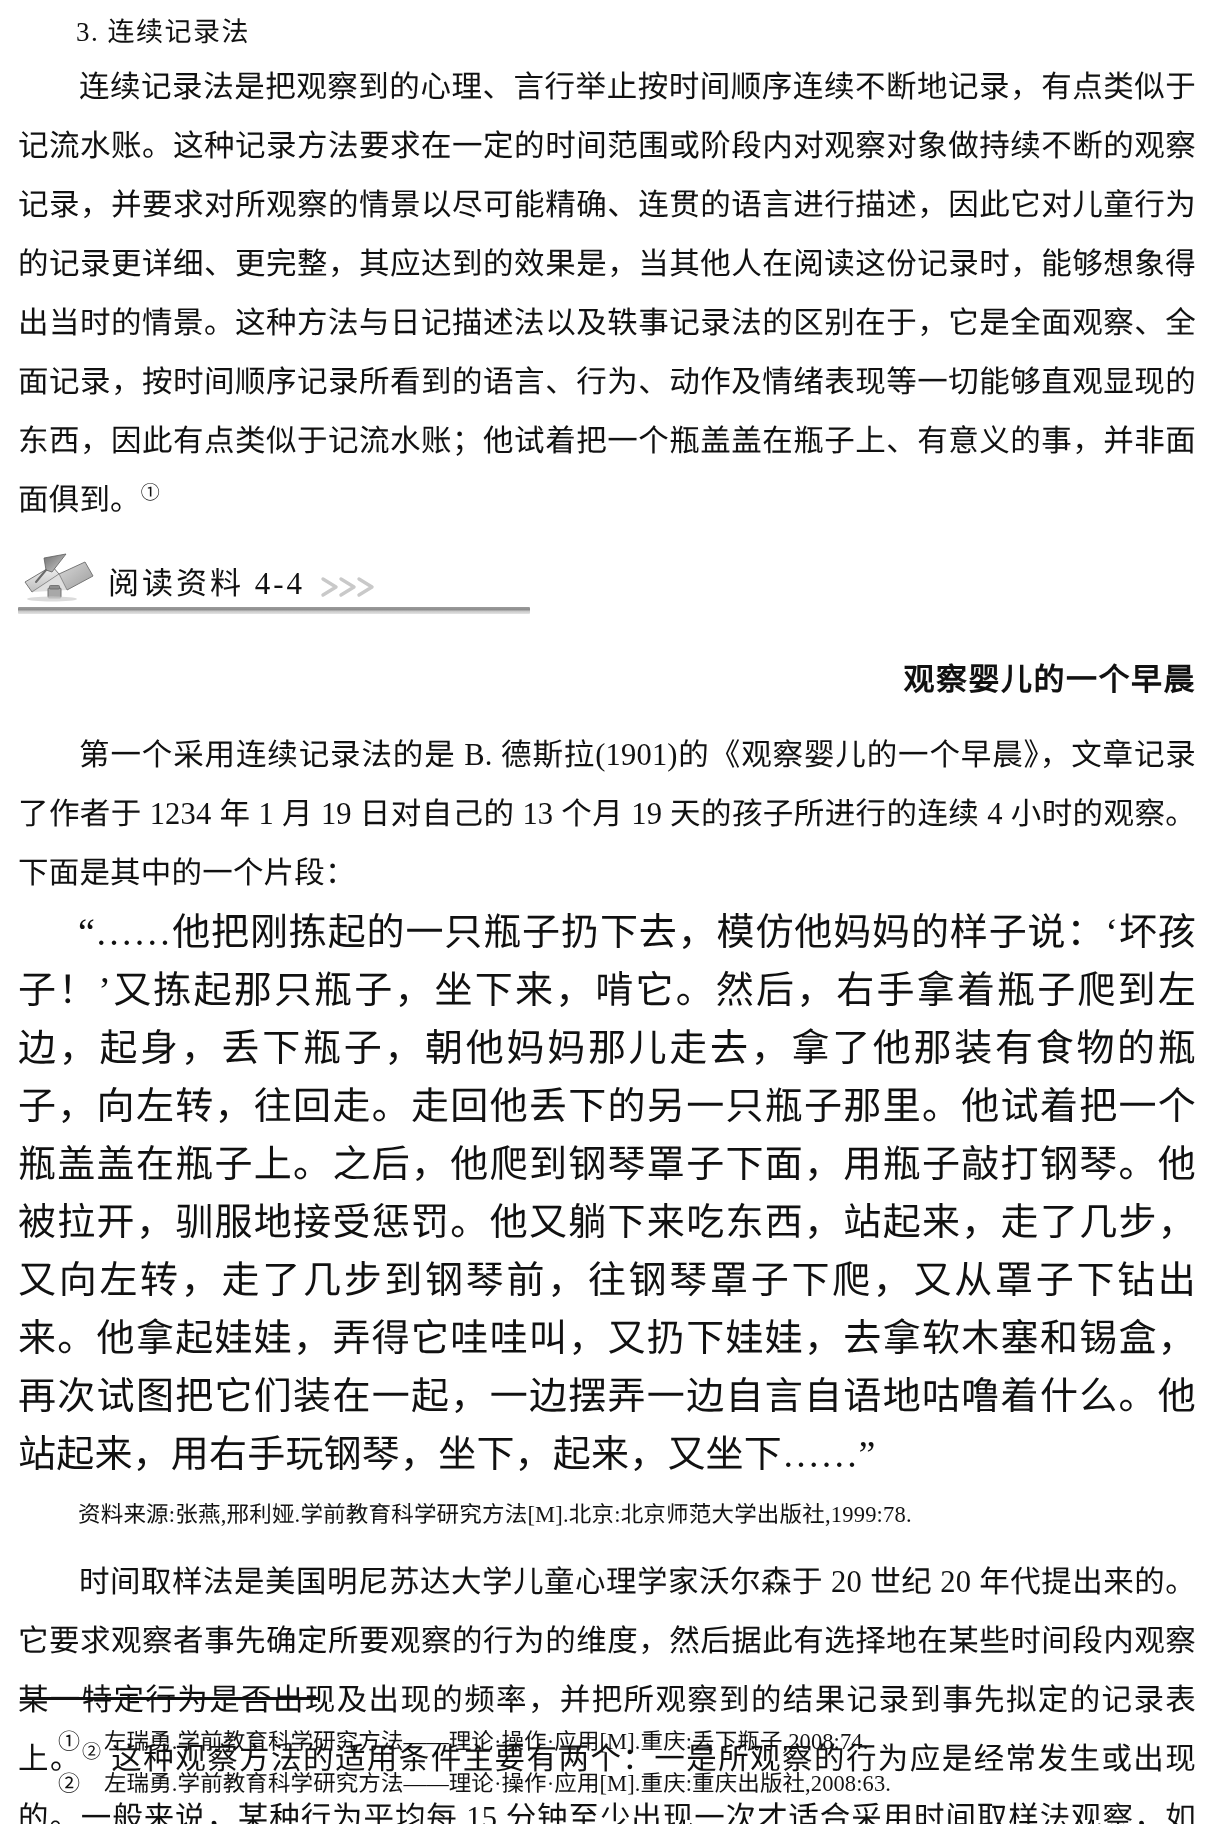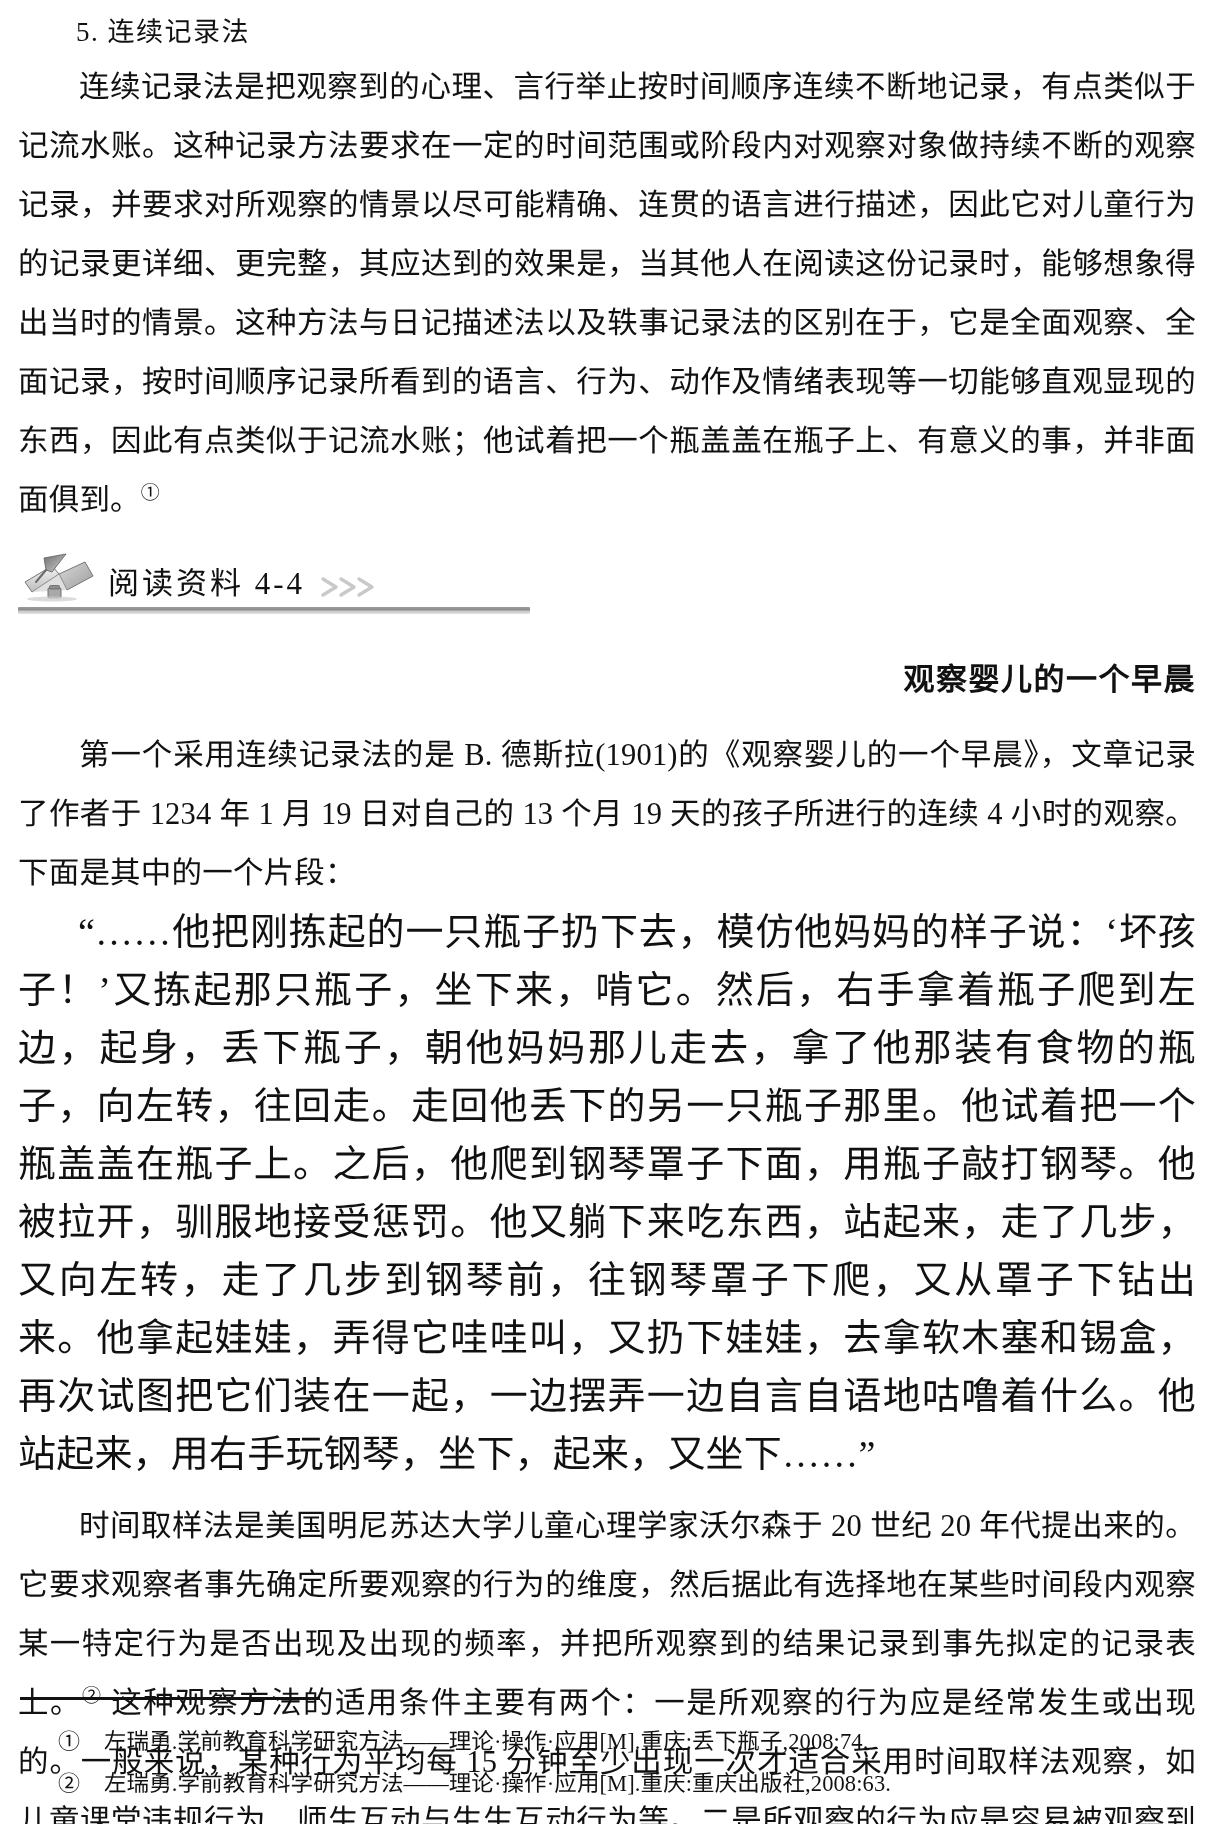--- a/index.html
+++ b/index.html
@@ -169,21 +169,21 @@
 
   .spacer-sm { height: 14px; }
 </style>
 </head>
 <body>
 
 <div class="page">
 
   <div class="content">
 
-    <h3 class="sec-heading">5. 连续记录法</h3>
+    <h3 class="sec-heading">3. 连续记录法</h3>
 
     <p class="body-par"><span>连续记录法是把观察到的心理、言行举止按时间顺序连续不断地记录，有点类似于记流水账。这种记录方法要求在一定的时间范围或阶段内对观察对象做持续不断的观察记录，并要求对所观察的情景以尽可能精确、连贯的语言进行描述，因此它对儿童行为的记录更详细、更完整，其应达到的效果是，当其他人在阅读这份记录时，能够想象得出当时的情景。这种方法与日记描述法以及轶事记录法的区别在于，它是全面观察、全面记录，按时间顺序记录所看到的语言、行为、动作及情绪表现等一切能够直观显现的东西，因此有点类似于记流水账；他试着把一个瓶盖盖在瓶子上、有意义的事，并非面面俱到。</span><span class="sup-note">①</span></p>
 
     <div class="rm-banner">
       <div class="rm-row">
 
         <span class="rm-icon">
           <svg viewBox="0 0 74 50" width="74" height="50" aria-hidden="true">
             <defs>
               <linearGradient id="gBookL" x1="0" y1="0" x2="0" y2="1">
@@ -231,20 +231,21 @@
 
       <div class="rm-rule"></div>
     </div>
 
     <h4 class="art-title">观察婴儿的一个早晨</h4>
 
     <p class="body-par">第一个采用连续记录法的是 B. 德斯拉(1901)的《观察婴儿的一个早晨》，文章记录了作者于 1234 年 1 月 19 日对自己的 13 个月 19 天的孩子所进行的连续 4 小时的观察。下面是其中的一个片段：</p>
 
     <p class="quote-par">“……他把刚拣起的一只瓶子扔下去，模仿他妈妈的样子说：‘坏孩子！’又拣起那只瓶子，坐下来，啃它。然后，右手拿着瓶子爬到左边，起身，丢下瓶子，朝他妈妈那儿走去，拿了他那装有食物的瓶子，向左转，往回走。走回他丢下的另一只瓶子那里。他试着把一个瓶盖盖在瓶子上。之后，他爬到钢琴罩子下面，用瓶子敲打钢琴。他被拉开，驯服地接受惩罚。他又躺下来吃东西，站起来，走了几步，又向左转，走了几步到钢琴前，往钢琴罩子下爬，又从罩子下钻出来。他拿起娃娃，弄得它哇哇叫，又扔下娃娃，去拿软木塞和锡盒，再次试图把它们装在一起，一边摆弄一边自言自语地咕噜着什么。他站起来，用右手玩钢琴，坐下，起来，又坐下……”</p>
 
+    <p class="source-line">资料来源:张燕,邢利娅.学前教育科学研究方法[M].北京:北京师范大学出版社,1999:78.</p>
 
     <div class="spacer-sm"></div>
 
 
     <p class="body-par"><span>时间取样法是美国明尼苏达大学儿童心理学家沃尔森于 20 世纪 20 年代提出来的。它要求观察者事先确定所要观察的行为的维度，然后据此有选择地在某些时间段内观察某一特定行为是否出现及出现的频率，并把所观察到的结果记录到事先拟定的记录表上。</span><span class="sup-note">②</span><span> 这种观察方法的适用条件主要有两个：一是所观察的行为应是经常发生或出现的。一般来说，某种行为平均每 15 分钟至少出现一次才适合采用时间取样法观察，如儿童课堂违规行为、师生互动与生生互动行为等。二是所观察的行为应是容易被观察到的外显行为。那些内隐的或隐蔽性的行为不适合采用时间取样法观察，如思维或想象的过程、</span></p>
 
   </div>
 
   <div class="footnotes">
     <div class="fn-rule"></div>

